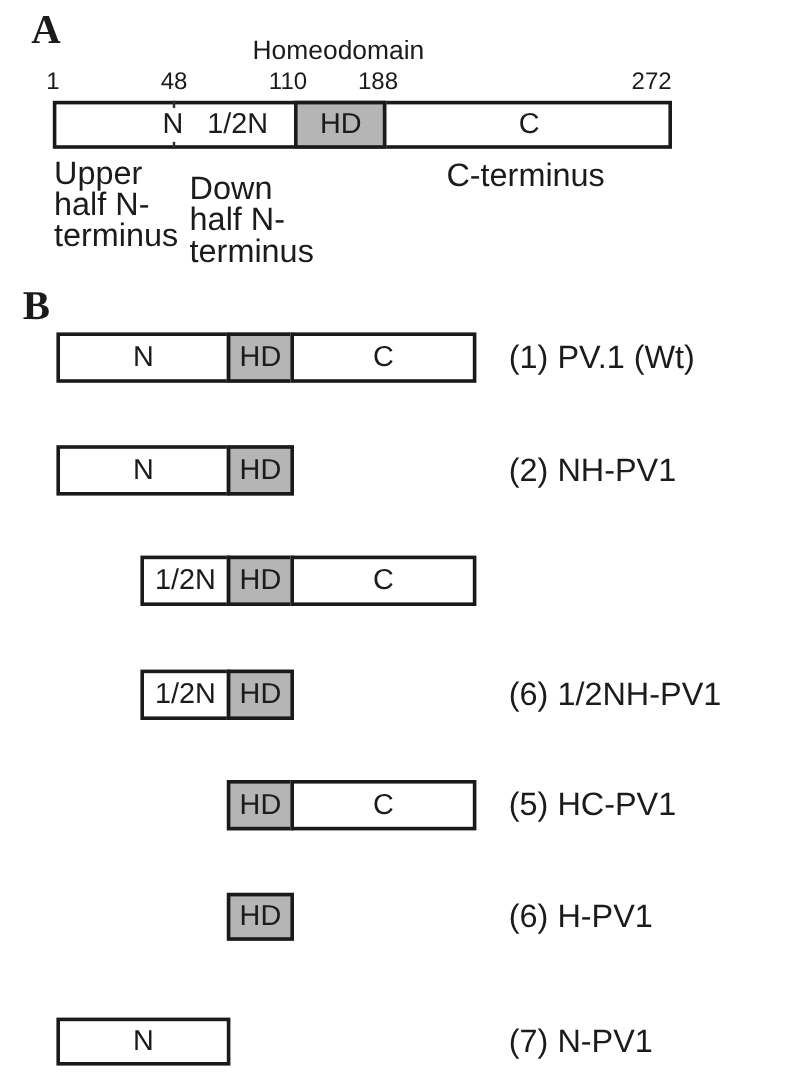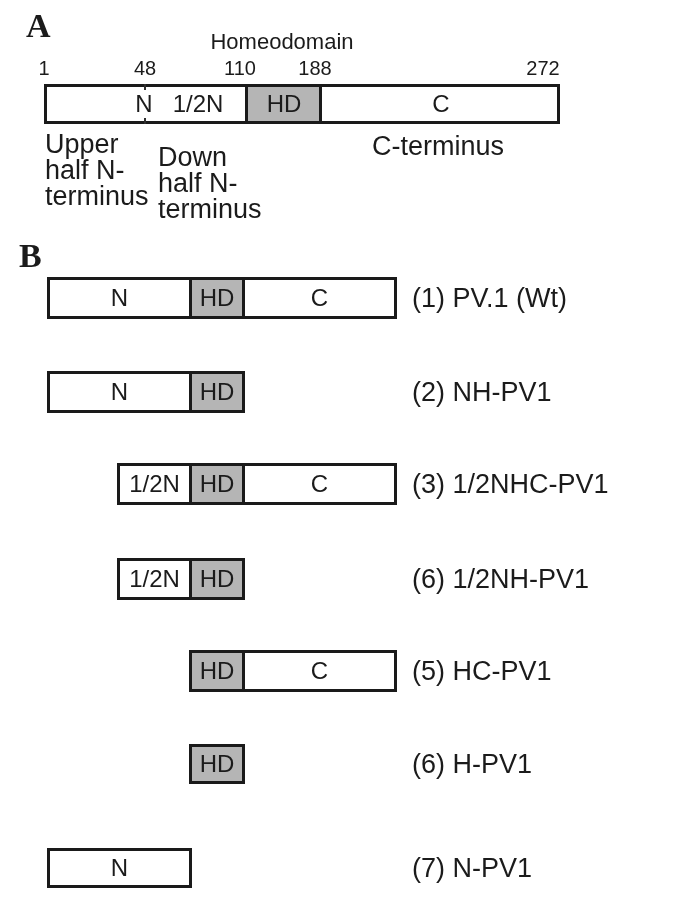--- a/index.html
+++ b/index.html
@@ -124,21 +124,21 @@
     justify-content: center;
     font-size: 24px;
   }
   .seg-n     { left: 47px;  width: 145px; }
   .seg-halfn { left: 117px; width: 75px; }
   .seg-hd    { left: 189px; width: 56px; background: var(--hd-fill); }
   .seg-c     { left: 242px; width: 155px; }
 
   .construct-label {
     position: absolute;
-    left: 412px;
+    left: 424px;
     top: 50%;
     transform: translateY(-50%);
     font-size: 27px;
     white-space: nowrap;
   }
 </style>
 </head>
 <body>
 
 <div class="canvas">
@@ -203,21 +203,20 @@
     <div class="construct-row row-3">
       <div class="seg seg-halfn">
         <span>1/2N</span>
       </div>
       <div class="seg seg-hd">
         <span>HD</span>
       </div>
       <div class="seg seg-c">
         <span>C</span>
       </div>
-      <div class="construct-label">(3) 1/2NHC-PV1</div>
     </div>
 
     <div class="construct-row row-4">
       <div class="seg seg-halfn">
         <span>1/2N</span>
       </div>
       <div class="seg seg-hd">
         <span>HD</span>
       </div>
       <div class="construct-label">(6) 1/2NH-PV1</div>

